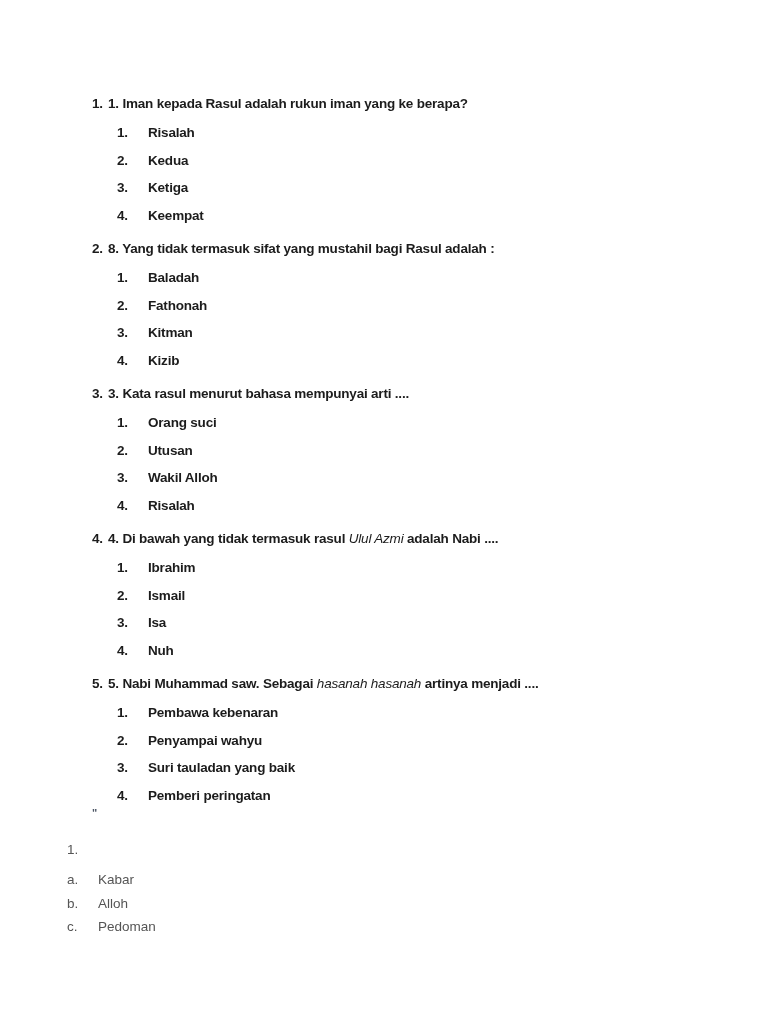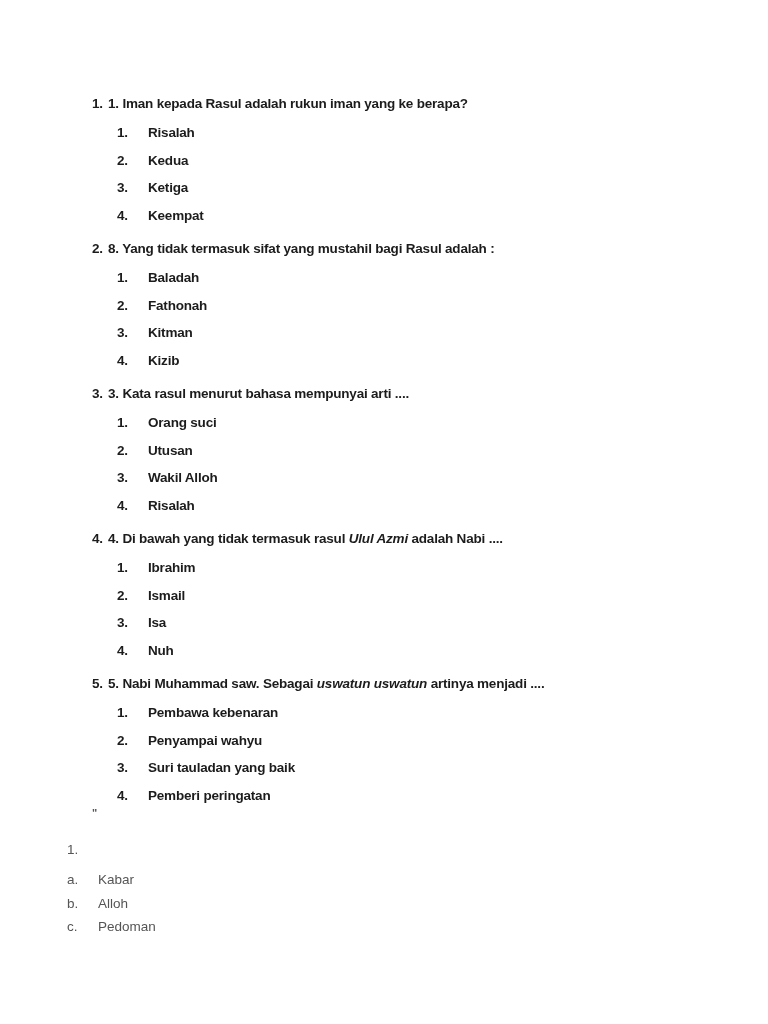--- a/index.html
+++ b/index.html
@@ -29,21 +29,21 @@
     letter-spacing: -0.2px;
   }
   .q-block { padding-bottom: 6px; }
   .q-head {
     display: flex;
     line-height: 18px;
     margin-bottom: 11px;
     white-space: nowrap;
   }
   .q-head .qnum { flex: none; width: 16px; }
-  .q-head em { font-style: italic; font-weight: bold; margin-top: 32px; }
+  .q-head em { font-style: italic; font-weight: normal; margin-top: 32px; }
   .opt {
     display: flex;
     line-height: 18px;
     margin-left: 25px;
     margin-bottom: 9.5px;
     white-space: nowrap;
   }
   .opt .onum { flex: none; width: 31px; }
 
   
@@ -176,21 +176,21 @@
       </div>
       <div class="opt">
         <span class="onum">4.</span>
         <span>Nuh</span>
       </div>
     </div>
 
     <div class="q-block">
       <div class="q-head">
         <span class="qnum">5.</span>
-        <span><span>5. Nabi Muhammad saw. Sebagai </span><em>uswatun uswatun</em><span> artinya menjadi ....</span></span>
+        <span><span>5. Nabi Muhammad saw. Sebagai </span><em>hasanah hasanah</em><span> artinya menjadi ....</span></span>
       </div>
       <div class="opt">
         <span class="onum">1.</span>
         <span>Pembawa kebenaran</span>
       </div>
       <div class="opt">
         <span class="onum">2.</span>
         <span>Penyampai wahyu</span>
       </div>
       <div class="opt">

